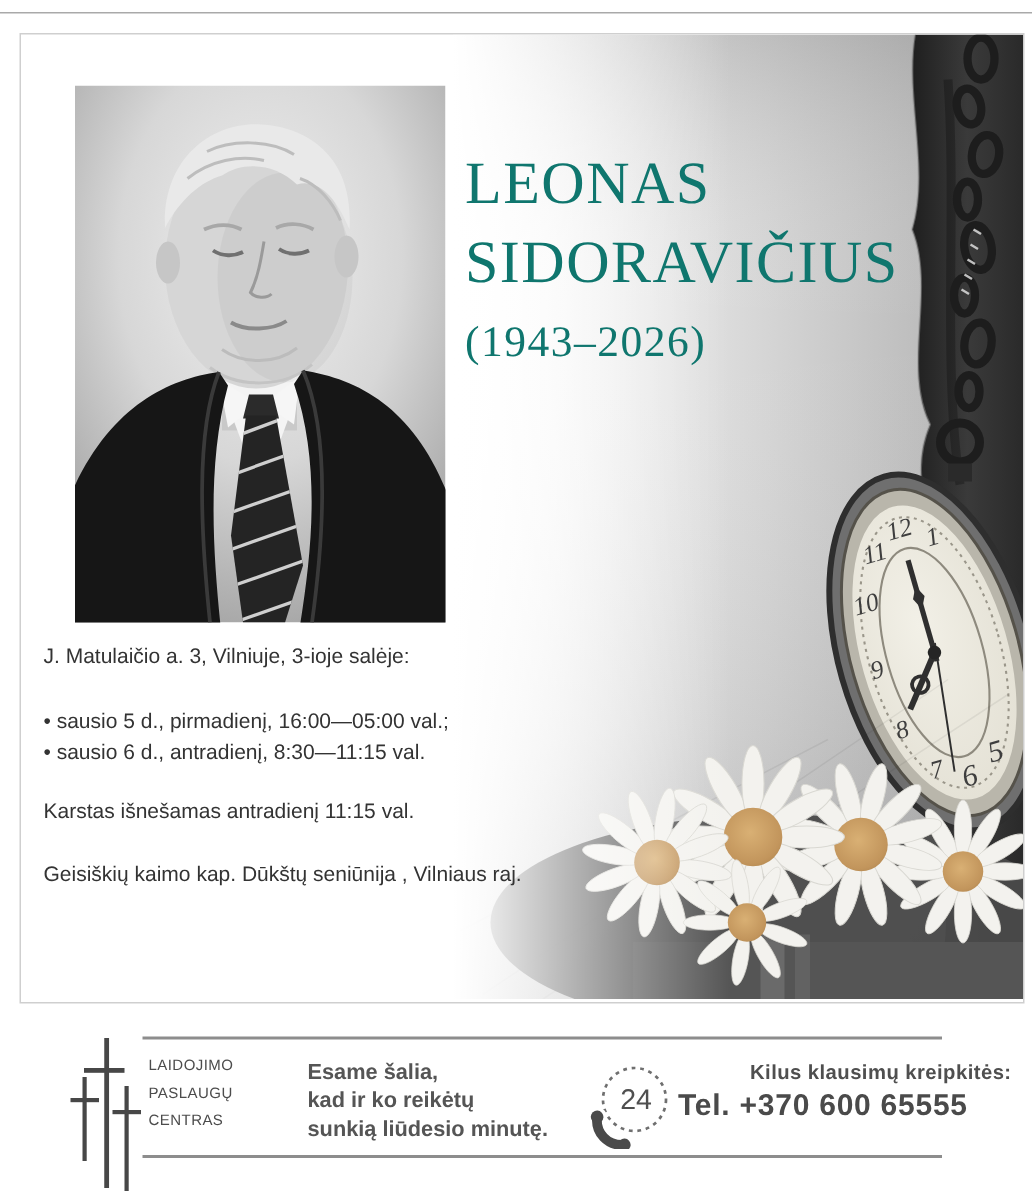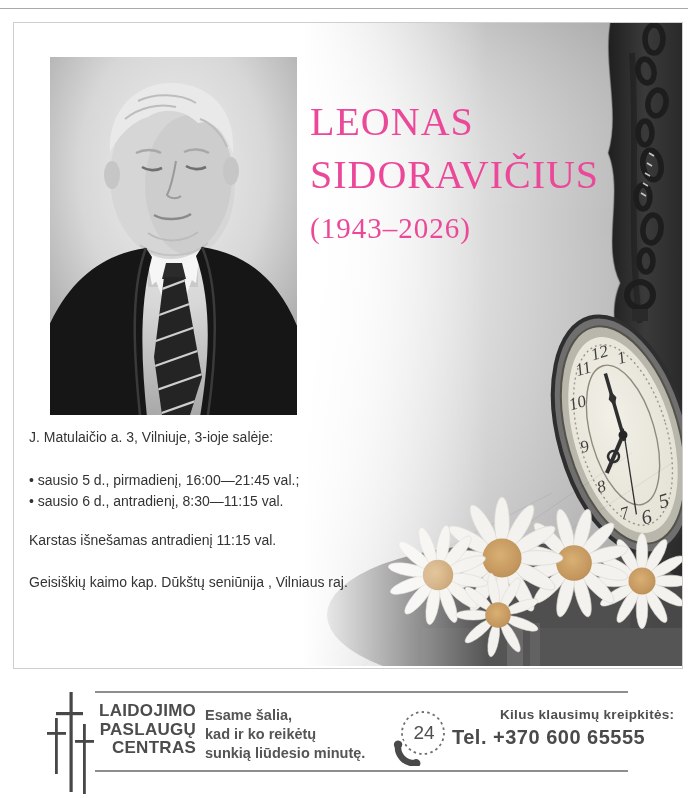--- a/index.html
+++ b/index.html
@@ -9,43 +9,43 @@
   }
   .top-divider{position:absolute;left:0;top:8px;width:688px;height:1px;background:#a9a9a9;}
   
   .card{
     position:absolute;left:13px;top:22px;width:668px;height:645px;
     background:#ffffff;border:1px solid #cfcfcf;overflow:hidden;
   }
   .scene{position:absolute;top:0;right:0;width:380px;height:643px;}
   .photo{position:absolute;left:36px;top:34px;width:247px;height:358px;}
   .title-block{
-    position:absolute;left:296px;top:72px;color:#ec4899;
+    position:absolute;left:296px;top:72px;color:#0f766e;
     font-family:"Liberation Serif",serif;z-index:3;
   }
   .name-line{font-size:40px;line-height:53px;letter-spacing:1px;white-space:nowrap;}
   .years{font-size:29px;line-height:38px;margin-top:8px;letter-spacing:1px;}
   .body-text{
     position:absolute;left:15px;top:404px;width:520px;color:#333333;
     font-size:14px;line-height:21.5px;z-index:3;
   }
   .body-text .line{white-space:nowrap;}
   .schedule{margin:21px 0 0 0;padding:0;list-style:none;}
   .schedule li{white-space:nowrap;}
   .schedule li::before{content:"\2022  ";}
   .karstas{margin-top:17px;white-space:nowrap;}
   .cemetery{margin-top:21px;white-space:nowrap;}
   
   .footer-line{position:absolute;left:95px;width:533px;height:2px;background:#8d8d8d;}
   .footer-line.top{top:691px;}
   .footer-line.bottom{top:770px;}
   .crosses{position:absolute;left:46px;top:692px;}
   .logo-text{
-    position:absolute;left:99px;top:702px;font-weight:bold;font-size:17px;
-    line-height:18.5px;color:#4c4c4c;letter-spacing:0.3px;text-align:right;
+    position:absolute;left:99px;top:702px;font-weight:normal;font-size:10px;
+    line-height:18.5px;color:#4c4c4c;letter-spacing:0.3px;
   }
   .tagline{
     position:absolute;left:205px;top:706px;font-weight:bold;font-size:14.5px;
     line-height:19px;color:#555555;
   }
   .phone-badge{position:absolute;left:393px;top:706px;}
   .contact-label{
     position:absolute;left:452px;top:707px;font-weight:bold;font-size:13.5px;
     color:#4f4f4f;letter-spacing:0.3px;padding-left:48px;
   }
@@ -309,21 +309,21 @@
 
     <div class="title-block">
       <div class="name-line">LEONAS</div>
       <div class="name-line">SIDORAVIČIUS</div>
       <div class="years">(1943–2026)</div>
     </div>
 
     <div class="body-text">
       <div class="line">J. Matulaičio a. 3, Vilniuje, 3-ioje salėje:</div>
       <ul class="schedule">
-        <li>sausio 5 d., pirmadienį, 16:00—21:45 val.;</li>
+        <li>sausio 5 d., pirmadienį, 16:00—05:00 val.;</li>
         <li>sausio 6 d., antradienį, 8:30—11:15 val.</li>
       </ul>
       <div class="karstas">Karstas išnešamas antradienį 11:15 val.</div>
       <div class="cemetery">Geisiškių kaimo kap. Dūkštų seniūnija , Vilniaus raj.</div>
     </div>
   </div>
 
   <div class="footer-line top"></div>
   <div class="footer-line bottom"></div>
 

